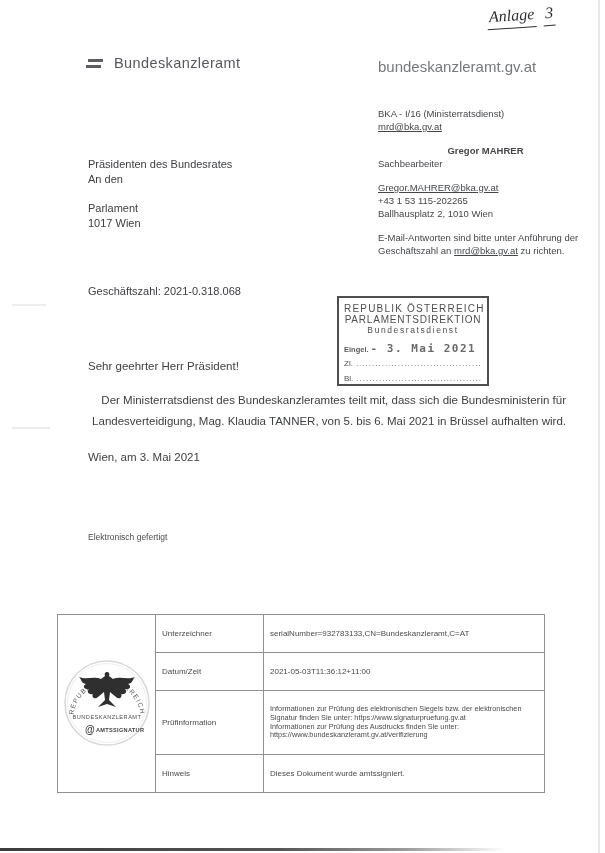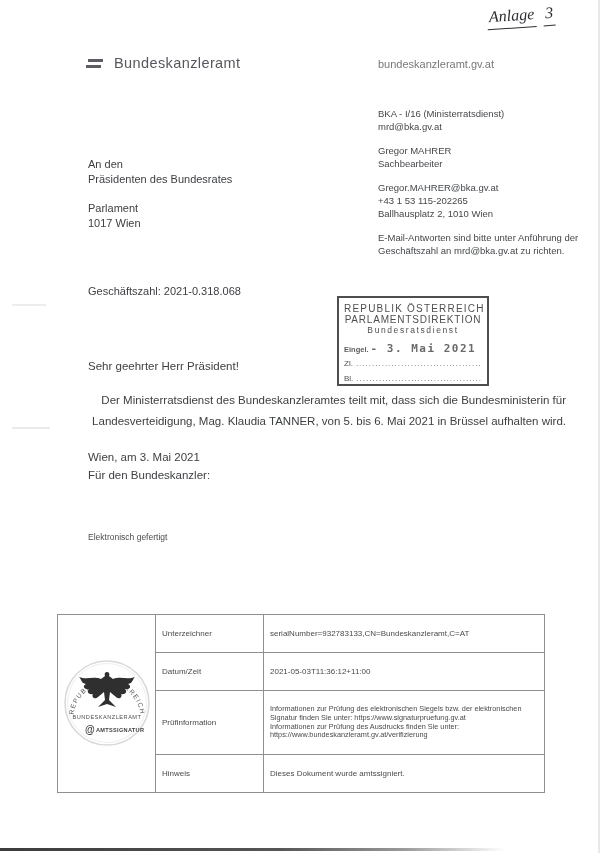--- a/index.html
+++ b/index.html
@@ -26,26 +26,26 @@
     font-family:cursive;font-style:italic;font-size:16px;color:#2e2e33;
     display:flex;gap:7px;align-items:baseline;white-space:nowrap;
   }
   .handwriting .hw{border-bottom:1.5px solid #2e2e33;padding:0 2px 3px 2px;}
   
   .logo{position:absolute;left:86px;top:55px;display:flex;align-items:center;gap:10px;}
   .logo-bars{position:relative;width:18px;height:11px;}
   .logo-bars .b1{position:absolute;left:2px;top:1px;width:15px;height:3px;background:#5b5e62;}
   .logo-bars .b2{position:absolute;left:0;top:7px;width:15px;height:3px;background:#5b5e62;}
   .logo-text{font-size:14.5px;letter-spacing:0.4px;color:var(--ink-soft);}
-  .website{position:absolute;left:378px;top:58px;font-size:11px;color:#76797c;}
+  .website{position:absolute;left:378px;top:58px;font-size:15px;color:#76797c;}
   
   .contact{position:absolute;left:378px;top:107px;font-size:9.5px;line-height:13px;color:#44474a;width:215px;}
   .contact .gap{height:11px;}
-  .contact .bold{font-weight:normal;}
-  .u{}
+  .contact .bold{font-weight:bold;text-align:center;}
+  .u{text-decoration:underline;}
   
   .recipient{position:absolute;left:88px;top:157px;font-size:11px;line-height:15px;}
   .recipient .gap{height:14px;}
   
   .reference{position:absolute;left:88px;top:285px;font-size:11px;}
   
   .stamp{
     position:absolute;left:337px;top:296px;width:152px;height:90px;
     border:2px solid #4e4e4e;box-sizing:border-box;color:var(--stamp-ink);
     padding:5px 5px 0 5px;background:rgba(255,255,255,0.6);
@@ -116,22 +116,22 @@
     <div class="gap"></div>
     <div class="u">Gregor.MAHRER@bka.gv.at</div>
     <div>+43 1 53 115-202265</div>
     <div>Ballhausplatz 2, 1010 Wien</div>
     <div class="gap"></div>
     <div><span>E-Mail-Antworten sind bitte unter Anführung der</span>
       <span>Geschäftszahl an </span><span class="u">mrd@bka.gv.at</span><span> zu richten.</span></div>
   </div>
 
   <div class="recipient">
+    <div>Präsidenten des Bundesrates</div>
     <div>An den</div>
-    <div>Präsidenten des Bundesrates</div>
     <div class="gap"></div>
     <div>Parlament</div>
     <div>1017 Wien</div>
   </div>
 
   <div class="reference">Geschäftszahl: 2021-0.318.068</div>
 
   <div class="stamp">
     <div class="s1">REPUBLIK ÖSTERREICH</div>
     <div class="s2">PARLAMENTSDIREKTION</div>
@@ -147,21 +147,20 @@
     <div class="dotrow">
       <span class="lbl">Bl.</span>
       <span class="dots">.....................................................</span>
     </div>
   </div>
 
   <div class="salutation">Sehr geehrter Herr Präsident!</div>
   <div class="paragraph">Der Ministerratsdienst des Bundeskanzleramtes teilt mit, dass sich die Bundesministerin für Landesverteidigung, Mag. Klaudia TANNER, von 5. bis 6. Mai 2021 in Brüssel aufhalten wird.</div>
   <div class="closing">
     <div>Wien, am 3. Mai 2021</div>
-    <div>Für den Bundeskanzler:</div>
   </div>
   <div class="signed-note">Elektronisch gefertigt</div>
 
   <table class="sigtable">
     <tbody>
         <tr class="r1">
       <td class="seal-cell" rowspan="4">
         <span class="seal-wrap">
           <svg width="90" height="90" viewBox="0 0 90 90">
             <circle cx="45" cy="45" r="42" fill="#ffffff" stroke="#d9d9d9" stroke-width="1.6"></circle>

